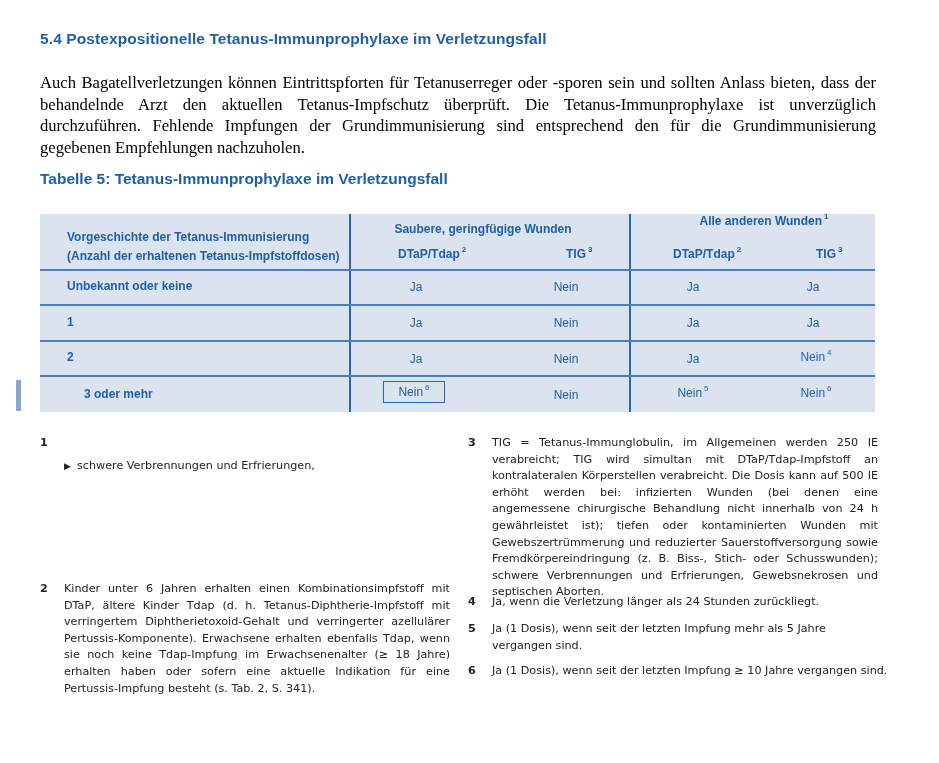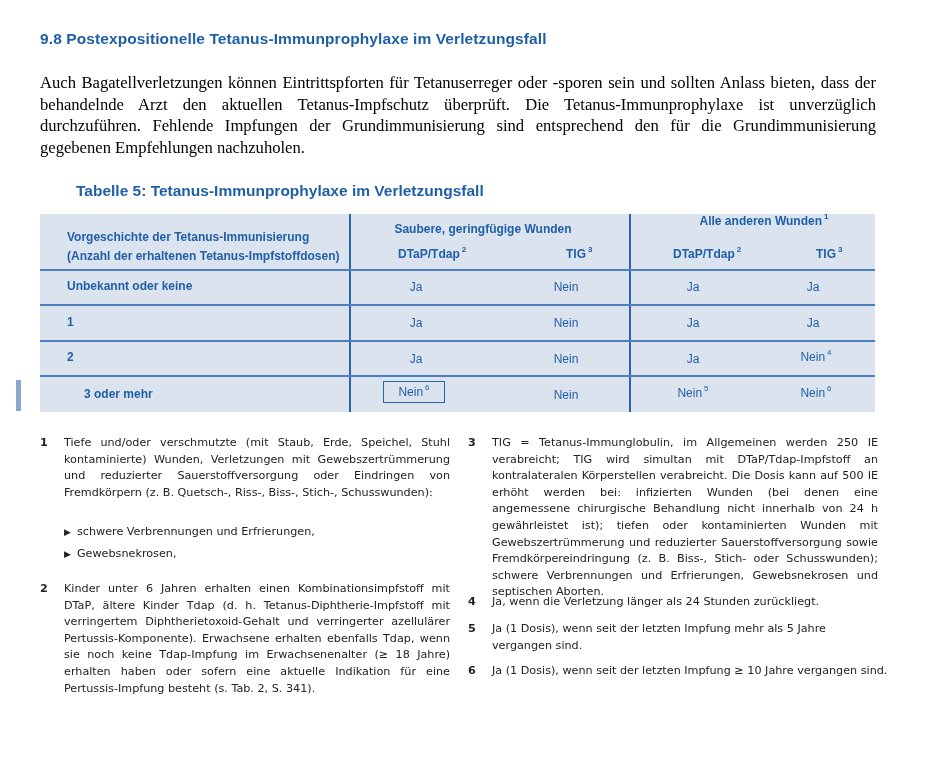--- a/index.html
+++ b/index.html
@@ -1,39 +1,39 @@
 <!DOCTYPE html>
 <html><head>
 <meta charset="utf-8">
 <style>
   html, body { margin: 0; padding: 0; background: #ffffff; }
   body { width: 939px; height: 763px; position: relative; overflow: hidden; font-family: "DejaVu Sans", sans-serif; }
   .section-title { position: absolute; left: 40px; top: 30px; font-family: "Liberation Sans", sans-serif; font-weight: bold; font-size: 15.5px; color: #1f5fa6; letter-spacing: 0.1px; }
   .intro { position: absolute; left: 40px; top: 72px; width: 836px; font-family: "Liberation Serif", serif; font-size: 16.6px; line-height: 21.7px; color: #000000; text-align: justify; }
-  .table-title { position: absolute; left: 40px; top: 182px; font-family: "Liberation Sans", sans-serif; font-weight: bold; font-size: 15.5px; color: #1f5fa6; margin-left: 36px; }
+  .table-title { position: absolute; left: 40px; top: 170px; font-family: "Liberation Sans", sans-serif; font-weight: bold; font-size: 15.5px; color: #1f5fa6; }
   .tbl { position: absolute; left: 40px; top: 214px; width: 835px; height: 198px; background: #dbe3ef; font-family: "Liberation Sans", sans-serif; color: #1f5fa6; font-size: 12px; }
   .vline { position: absolute; top: 0; width: 1.5px; background: #2a64aa; }
   .hline { position: absolute; left: 0; width: 835px; height: 2px; background: #4d7fbe; }
   .cell { position: absolute; white-space: nowrap; }
   .b { font-weight: bold; margin-left: 12px; }
   .c { text-align: center; }
   sup { font-size: 8px; vertical-align: 6px; line-height: 0; margin-left: 2px; }
   .boxed { border: 1.5px solid #2a64aa; padding: 3px 8px; }
   .marker { position: absolute; left: 16px; top: 380px; width: 5px; height: 31px; background: #8aa6cf; }
   .fn { position: absolute; font-family: "DejaVu Sans", sans-serif; font-size: 11.2px; line-height: 16.6px; color: #222; }
   .fn-num { position: absolute; left: 0; top: 0; font-weight: bold; }
   .fn-text { margin-left: 24px; text-align: justify; }
   .bullets { margin: 23px 0 0 24px; padding: 0; list-style: none; }
   .bullets li { margin-bottom: 5px; }
   .tri { display: inline-block; font-size: 9px; margin-right: 6px; }
 </style>
 </head>
 <body>
 
-<div class="section-title">9.8 Postexpositionelle Tetanus-Immunprophylaxe im Verletzungsfall</div>
+<div class="section-title">5.4 Postexpositionelle Tetanus-Immunprophylaxe im Verletzungsfall</div>
 <div class="intro">Auch Bagatellverletzungen können Eintrittspforten für Tetanuserreger oder -sporen sein und sollten Anlass bieten, dass der behandelnde Arzt den aktuellen Tetanus-Impfschutz überprüft. Die Tetanus-Immunprophylaxe ist unverzüglich durchzuführen. Fehlende Impfungen der Grundimmunisierung sind entsprechend den für die Grundimmunisierung gegebenen Empfehlungen nachzuholen.</div>
 
 <div class="table-title">Tabelle 5:  Tetanus-Immunprophylaxe im Verletzungsfall</div>
 
 <div class="marker"></div>
 
 <div class="tbl">
   <div class="vline" style="left:309px;height:198px;"></div>
   <div class="vline" style="left:589px;height:198px;"></div>
   <div class="hline" style="top:55px;"></div>
@@ -80,24 +80,22 @@
     <div class="cell b" style="left:32px;top:173px;">3 oder mehr</div>
     <div class="cell c" style="left:343px;top:167px;"><span class="boxed" style="display:inline-block;width:44px;text-align:center;"><span>Nein</span><sup>6</sup></span></div>
     <div class="cell c" style="left:496px;width:60px;top:174px;">Nein</div>
     <div class="cell c" style="left:618px;width:70px;top:172px;text-align:center;"><span>Nein</span><sup>5</sup></div>
     <div class="cell c" style="left:746px;width:60px;top:172px;"><span>Nein</span><sup>6</sup></div>
   </div>
 </div>
 
 <div class="fn" style="left:40px;top:435px;width:410px;">
   <span class="fn-num">1</span>
-  <div class="fn-text">Tiefe und/oder verschmutzte (mit Staub, Erde, Speichel, Stuhl kontaminierte) Wunden, Verletzungen mit Gewebszertrümmerung und reduzierter Sauerstoffversorgung oder Eindringen von Fremdkörpern (z. B. Quetsch-, Riss-, Biss-, Stich-, Schusswunden):</div>
   <ul class="bullets">
     <li><span class="tri">▶</span><span>schwere Verbrennungen und Erfrierungen,</span></li>
-    <li><span class="tri">▶</span><span>Gewebsnekrosen,</span></li>
   </ul>
 </div>
 
 <div class="fn" style="left:40px;top:581px;width:410px;">
   <span class="fn-num">2</span>
   <div class="fn-text">Kinder unter 6 Jahren erhalten einen Kombinationsimpfstoff mit DTaP, ältere Kinder Tdap (d. h. Tetanus-Diphtherie-Impfstoff mit verringertem Diphtherietoxoid-Gehalt und verringerter azellulärer Pertussis-Komponente). Erwachsene erhalten ebenfalls Tdap, wenn sie noch keine Tdap-Impfung im Erwachsenenalter (≥ 18 Jahre) erhalten haben oder sofern eine aktuelle Indikation für eine Pertussis-Impfung besteht (s. Tab. 2, S. 341).</div>
 </div>
 
 <div class="fn" style="left:468px;top:435px;width:410px;">
   <span class="fn-num">3</span>

